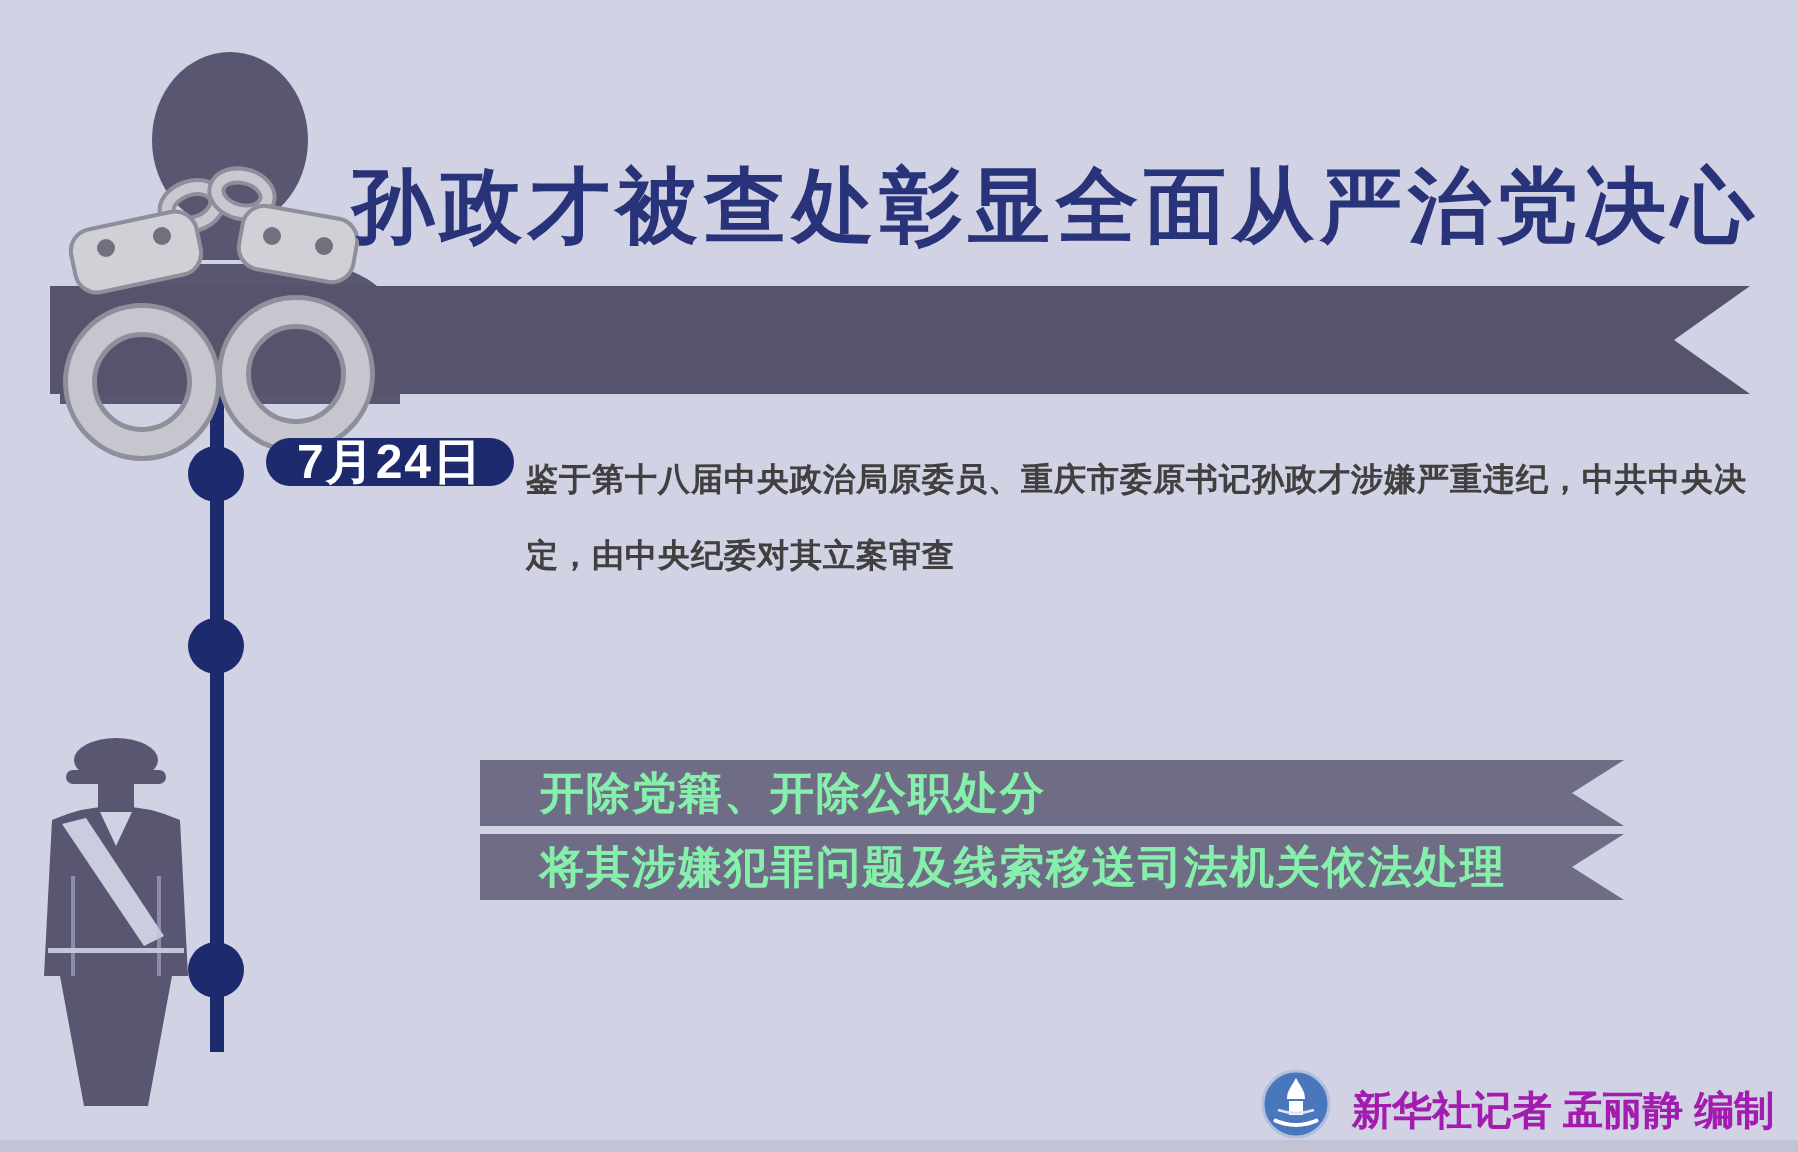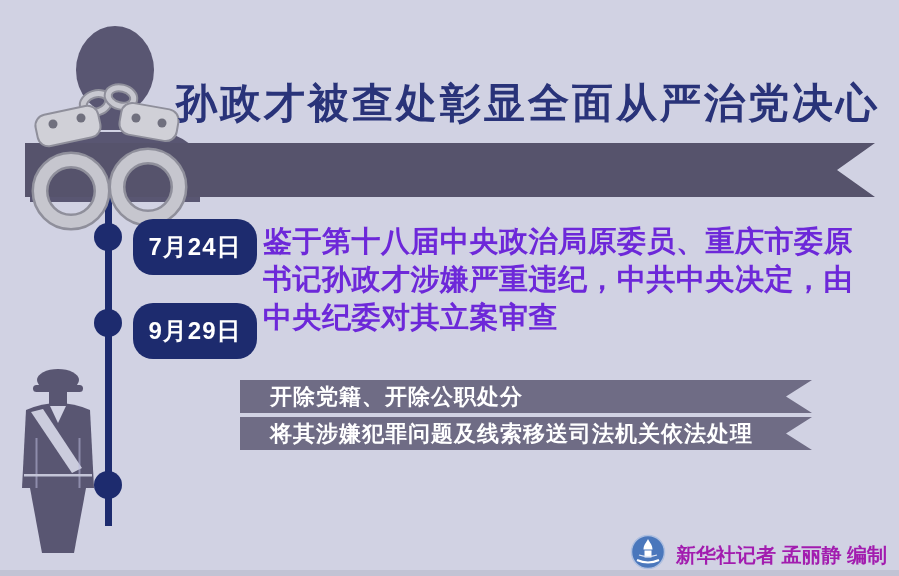--- a/index.html
+++ b/index.html
@@ -40,51 +40,51 @@
     width: 28px; height: 28px;
     border-radius: 50%;
     background: #1d2b6e;
   }
   .node-1 { left: 94px; top: 223px; }
   .node-2 { left: 94px; top: 309px; }
   .node-3 { left: 94px; top: 471px; }
 
   .date-pill {
     left: 133px;
-    width: 124px; height: 56px;
+    width: 124px; height: 24px;
     background: #1d2b6e;
     border-radius: 20px;
     color: #ffffff;
     font-size: 24px; font-weight: 700;
     display: flex; align-items: center; justify-content: center;
     letter-spacing: 1px;
   }
   .pill-1 { top: 219px; }
   .pill-2 { top: 303px; }
   .pill-3 { top: 465px; }
 
   .item-text {
     left: 263px;
     width: 618px;
-    font-size: 29px; font-weight: 600;
+    font-size: 16px; font-weight: 600;
     line-height: 38px;
     letter-spacing: 0.5px;
-    color: #6d28d9;
+    color: #404040;
   }
   .text-1 { top: 222px; }
   .text-2 { top: 302px; }
   .text-3 { top: 467px; }
 
   
   .decision-ribbon {
     left: 240px;
     width: 572px; height: 33px;
     background: #6f6c85;
     clip-path: polygon(0 0, 100% 0, calc(100% - 26px) 50%, 100% 100%, 0 100%);
-    color: #ffffff;
+    color: #86efac;
     font-size: 22px; font-weight: 600;
     line-height: 33px;
     padding-left: 30px;
     letter-spacing: 1px;
     white-space: nowrap;
   }
   .decision-1 { top: 380px; }
   .decision-2 { top: 417px; }
 
   
@@ -144,21 +144,20 @@
       <circle cx="140" cy="107" r="31" fill="none" stroke="#8f8f9b" stroke-width="17"></circle>
       <circle cx="140" cy="107" r="31" fill="none" stroke="#c6c6ce" stroke-width="12"></circle>
     </g>
   </svg>
 
   <div class="abs title">孙政才被查处彰显全面从严治党决心</div>
 
   <div class="abs date-pill pill-1">7月24日</div>
   <div class="abs item-text text-1">鉴于第十八届中央政治局原委员、重庆市委原书记孙政才涉嫌严重违纪，中共中央决定，由中央纪委对其立案审查</div>
 
-  <div class="abs date-pill pill-2">9月29日</div>
 
   <div class="abs decision-ribbon decision-1">开除党籍、开除公职处分</div>
   <div class="abs decision-ribbon decision-2">将其涉嫌犯罪问题及线索移送司法机关依法处理</div>
 
 
   <svg class="abs" style="left:16px; top:366px;" width="84" height="190" viewBox="0 0 84 190">
     <ellipse cx="42" cy="14" rx="21" ry="11" fill="#595672"></ellipse>
     <rect x="17" y="19" width="50" height="7" rx="3.5" fill="#595672"></rect>
     <rect x="33" y="26" width="18" height="16" fill="#595672"></rect>
     <polygon points="10,44 74,44 78,122 6,122" fill="#595672"></polygon>

